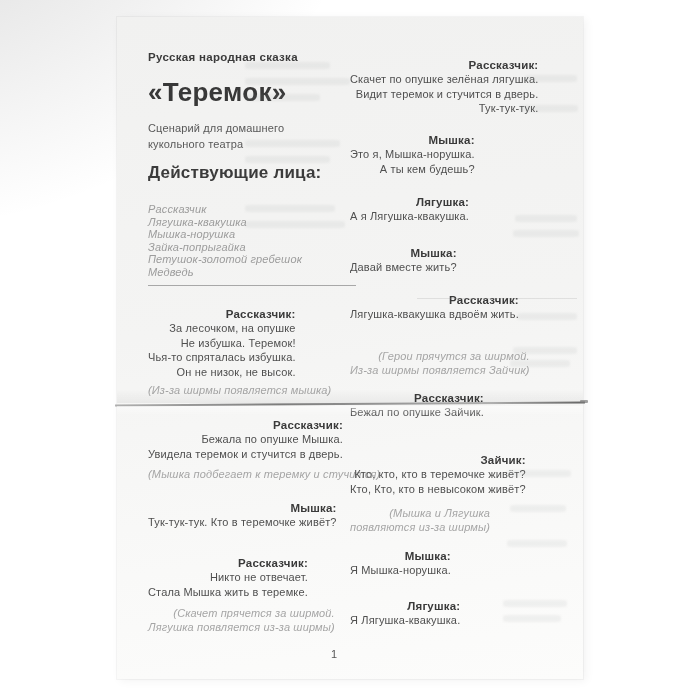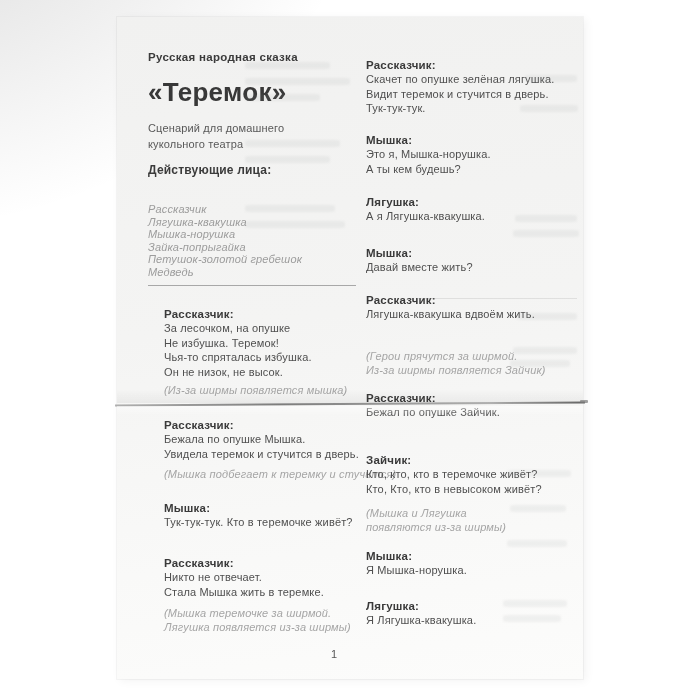--- a/index.html
+++ b/index.html
@@ -25,32 +25,32 @@
     font-size:11.5px;font-weight:700;color:#3b3b3b;letter-spacing:0.3px;white-space:nowrap;
   }
   .title{
     position:absolute;left:0;top:60px;margin:0;
     font-size:26px;font-weight:600;color:#383838;letter-spacing:0.3px;white-space:nowrap;
   }
   .subtitle{position:absolute;left:0;top:104px;}
   .subtitle div{font-size:11px;line-height:15.5px;color:#585858;letter-spacing:0.15px;white-space:nowrap;}
   .cast-heading{
     position:absolute;left:0;top:146px;
-    font-size:12px;font-weight:700;color:#3b3b3b;letter-spacing:0.2px;white-space:nowrap;
+    font-size:17px;font-weight:700;color:#3b3b3b;letter-spacing:0.2px;white-space:nowrap;
   }
   .cast{position:absolute;left:0;top:186px;}
   .cast div{
     font-size:11px;line-height:12.6px;font-style:italic;color:#9c9c9c;
     letter-spacing:0.15px;white-space:nowrap;
   }
   .divider{
     position:absolute;left:0;top:268px;width:100%;height:1px;border:0;margin:0;
     background:#8f8f8f;opacity:0.75;
   }
-  .speech,.direction{position:absolute;left:16px;}
+  .speech,.direction{position:absolute;left:0;text-align:right;}
   .speech .label{
     font-size:11.5px;font-weight:700;color:#3a3a3a;letter-spacing:0.2px;
     margin-bottom:1px;white-space:nowrap;
   }
   .speech .line{
     font-size:11px;line-height:14.5px;color:#4f4f4f;letter-spacing:0.15px;white-space:nowrap;
   }
   .direction .line{
     font-size:11px;line-height:13.5px;font-style:italic;color:#a5a5a5;
     letter-spacing:0.15px;white-space:nowrap;
@@ -133,21 +133,21 @@
       <div class="label">Мышка:</div>
       <div class="line">Тук-тук-тук. Кто в теремочке живёт?</div>
     </div>
 
     <div class="speech" style="top:540px">
       <div class="label">Рассказчик:</div>
       <div class="line">Никто не отвечает.</div>
       <div class="line">Стала Мышка жить в теремке.</div>
     </div>
     <div class="direction" style="top:590px">
-      <div class="line">(Мышка теремочке за ширмой.</div>
+      <div class="line">(Скачет прячется за ширмой.</div>
       <div class="line">Лягушка появляется из-за ширмы)</div>
     </div>
   </div>
 
   <div class="col col-right">
     <div class="speech" style="top:42px">
       <div class="label">Рассказчик:</div>
       <div class="line">Скачет по опушке зелёная лягушка.</div>
       <div class="line">Видит теремок и стучится в дверь.</div>
       <div class="line">Тук-тук-тук.</div>

